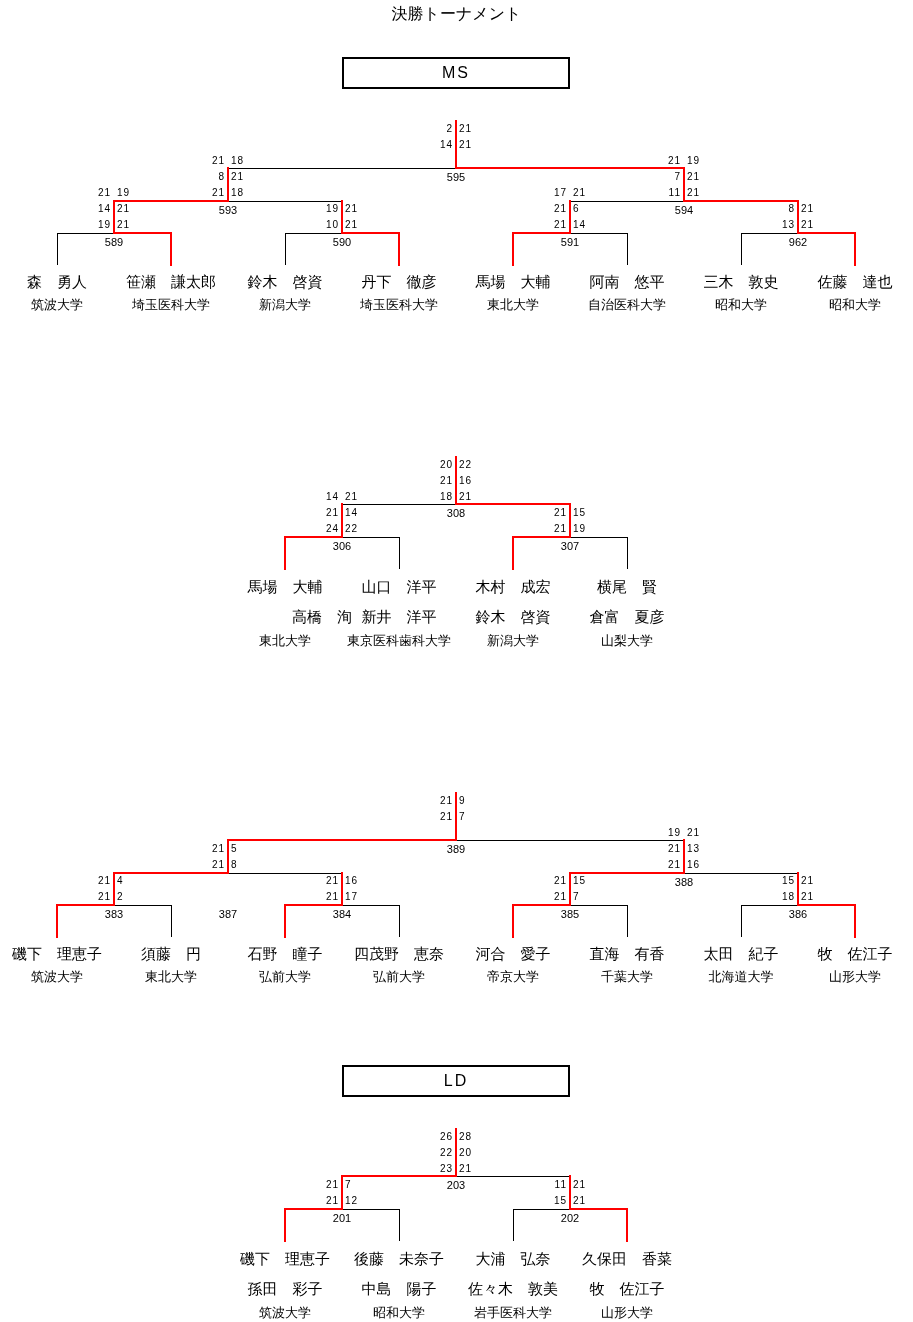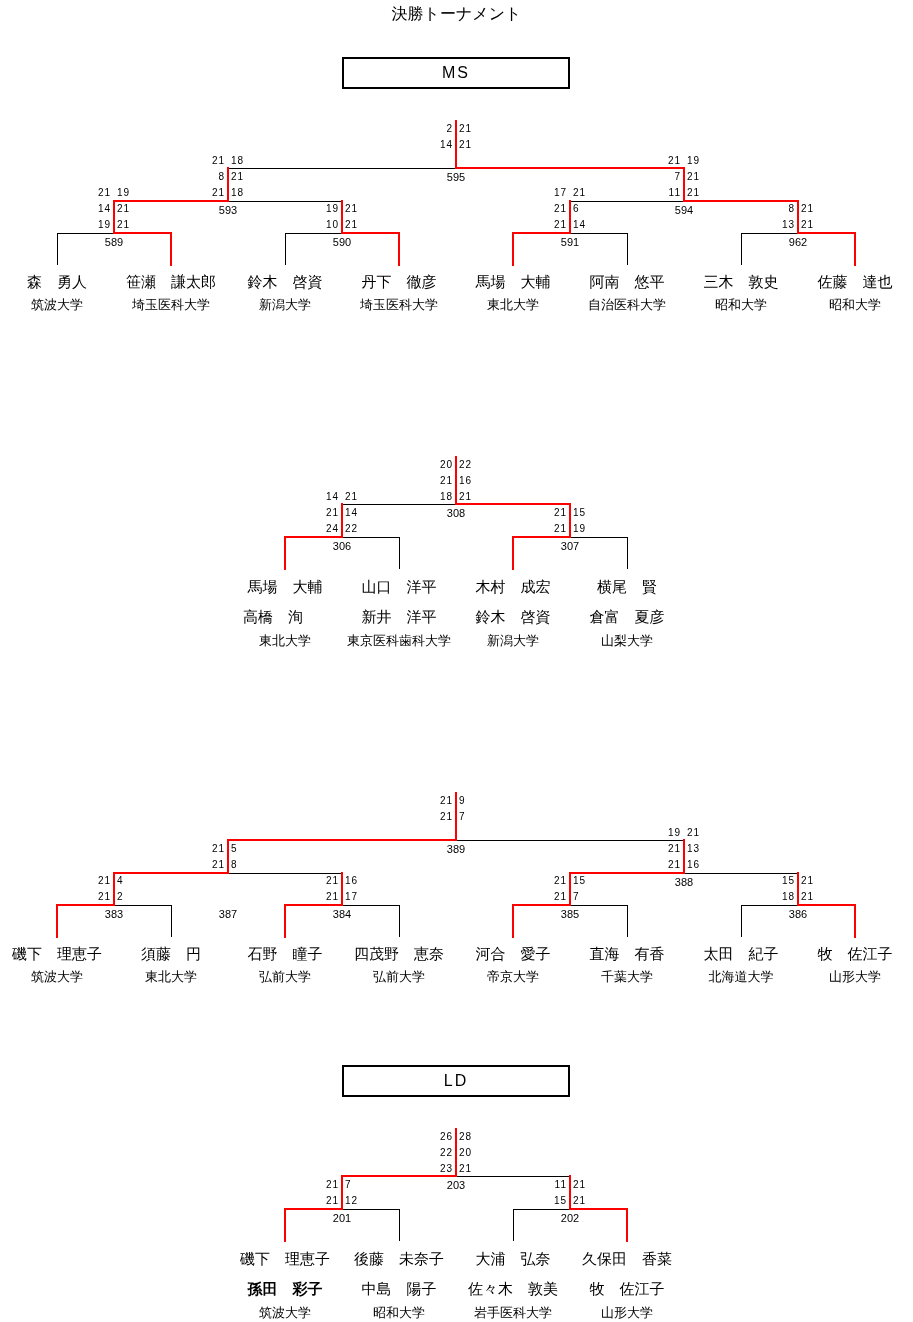--- a/index.html
+++ b/index.html
@@ -173,21 +173,21 @@
     <div class="abs score r" style="left: 687px; top: 171px;">21</div>
     <div class="abs score l" style="left: 641px; top: 187px;">11</div>
     <div class="abs score r" style="left: 687px; top: 187px;">21</div>
     <div class="abs mno" style="left: 664px; top: 204px;">594</div>
     <div class="abs score l" style="left: 413px; top: 123px;">2</div>
     <div class="abs score r" style="left: 459px; top: 123px;">21</div>
     <div class="abs score l" style="left: 413px; top: 139px;">14</div>
     <div class="abs score r" style="left: 459px; top: 139px;">21</div>
     <div class="abs mno" style="left: 436px; top: 171px;">595</div>
     <div class="abs pname" style="left: 228px; top: 578px;">馬場　大輔</div>
-    <div class="abs pname" style="left: 216px; top: 608px;">高橋　洵</div>
+    <div class="abs pname" style="left: 238px; top: 608px; text-align: right;">高橋　洵</div>
     <div class="abs aff" style="left: 228px; top: 633px;">東北大学</div>
     <div class="abs pname" style="left: 342px; top: 578px;">山口　洋平</div>
     <div class="abs pname" style="left: 342px; top: 608px;">新井　洋平</div>
     <div class="abs aff" style="left: 342px; top: 633px;">東京医科歯科大学</div>
     <div class="abs pname" style="left: 456px; top: 578px;">木村　成宏</div>
     <div class="abs pname" style="left: 456px; top: 608px;">鈴木　啓資</div>
     <div class="abs aff" style="left: 456px; top: 633px;">新潟大学</div>
     <div class="abs pname" style="left: 570px; top: 578px;">横尾　賢</div>
     <div class="abs pname" style="left: 570px; top: 608px;">倉富　夏彦</div>
     <div class="abs aff" style="left: 570px; top: 633px;">山梨大学</div>
@@ -260,21 +260,21 @@
     <div class="abs mno" style="left: 664px; top: 876px;">388</div>
     <div class="abs score l" style="left: 413px; top: 795px;">21</div>
     <div class="abs score r" style="left: 459px; top: 795px;">9</div>
     <div class="abs score l" style="left: 413px; top: 811px;">21</div>
     <div class="abs score r" style="left: 459px; top: 811px;">7</div>
     <div class="abs mno" style="left: 436px; top: 843px;">389</div>
     <div class="event-box" style="top: 1065px;">
       <span>LD</span>
     </div>
     <div class="abs pname" style="left: 228px; top: 1250px;">磯下　理恵子</div>
-    <div class="abs pname" style="left: 228px; top: 1280px; font-weight: bold;">孫田　彩子</div>
+    <div class="abs pname" style="left: 228px; top: 1280px;">孫田　彩子</div>
     <div class="abs aff" style="left: 228px; top: 1305px;">筑波大学</div>
     <div class="abs pname" style="left: 342px; top: 1250px;">後藤　未奈子</div>
     <div class="abs pname" style="left: 342px; top: 1280px;">中島　陽子</div>
     <div class="abs aff" style="left: 342px; top: 1305px;">昭和大学</div>
     <div class="abs pname" style="left: 456px; top: 1250px;">大浦　弘奈</div>
     <div class="abs pname" style="left: 456px; top: 1280px;">佐々木　敦美</div>
     <div class="abs aff" style="left: 456px; top: 1305px;">岩手医科大学</div>
     <div class="abs pname" style="left: 570px; top: 1250px;">久保田　香菜</div>
     <div class="abs pname" style="left: 570px; top: 1280px;">牧　佐江子</div>
     <div class="abs aff" style="left: 570px; top: 1305px;">山形大学</div>

